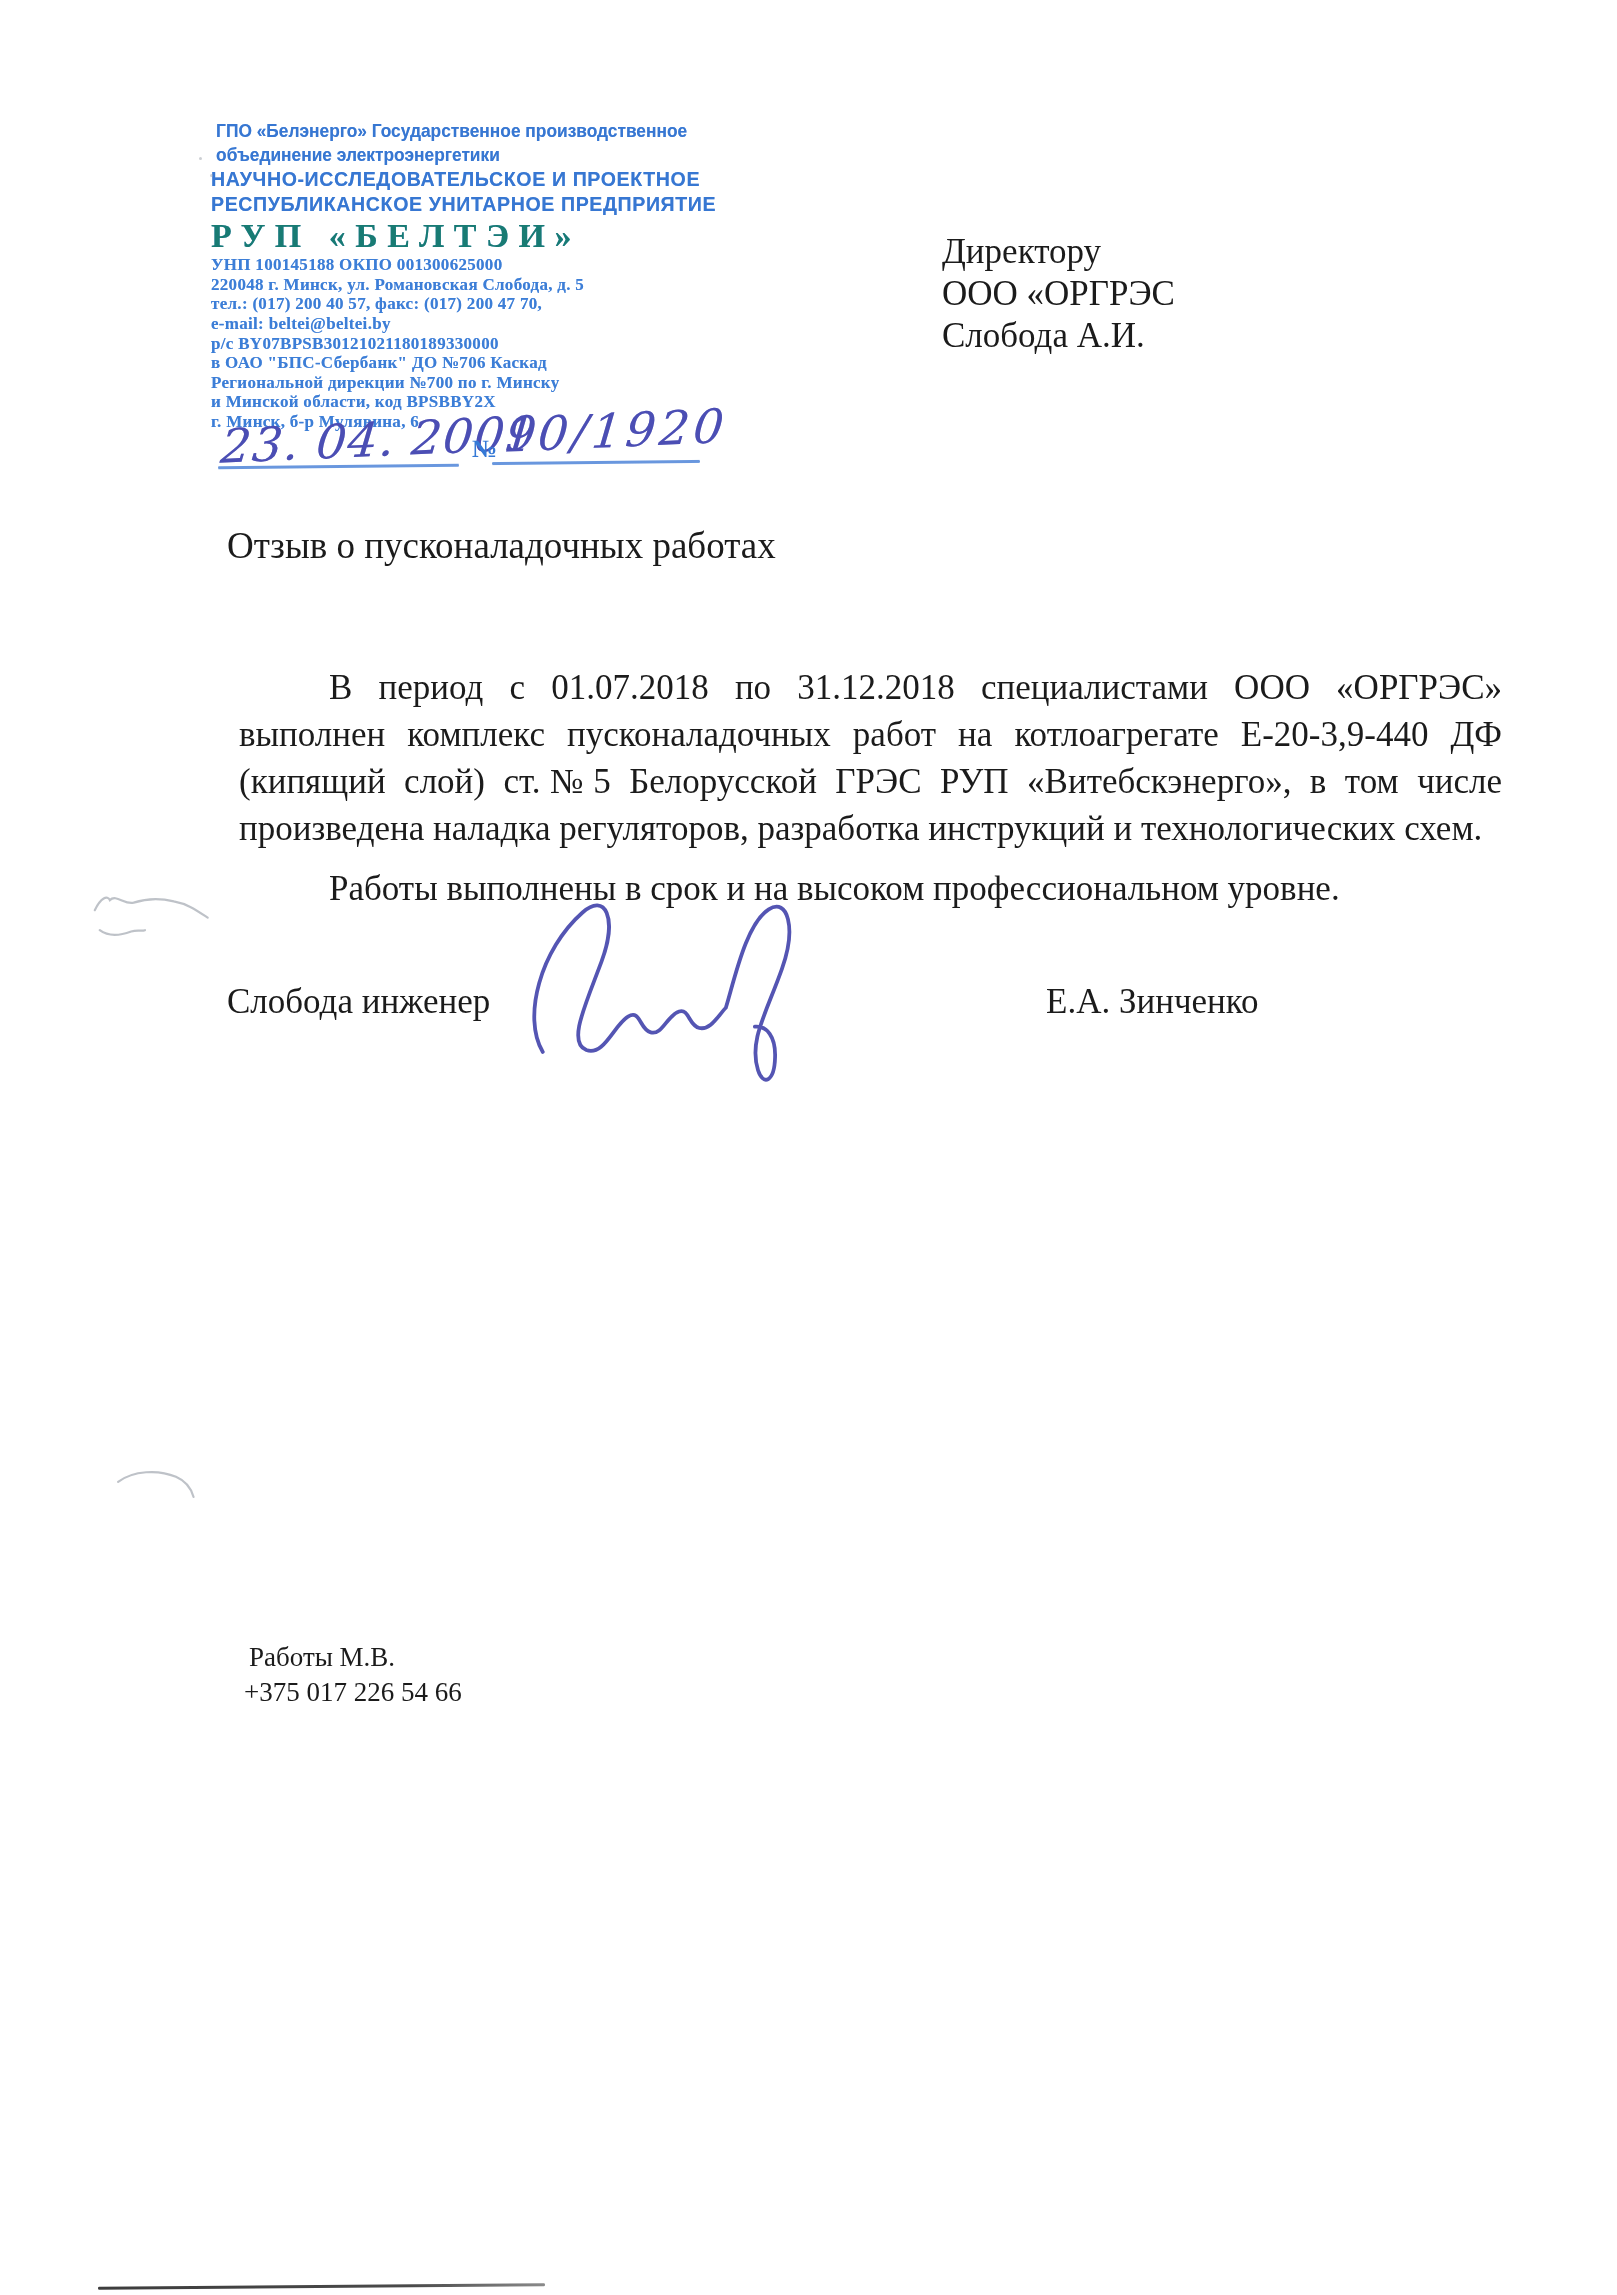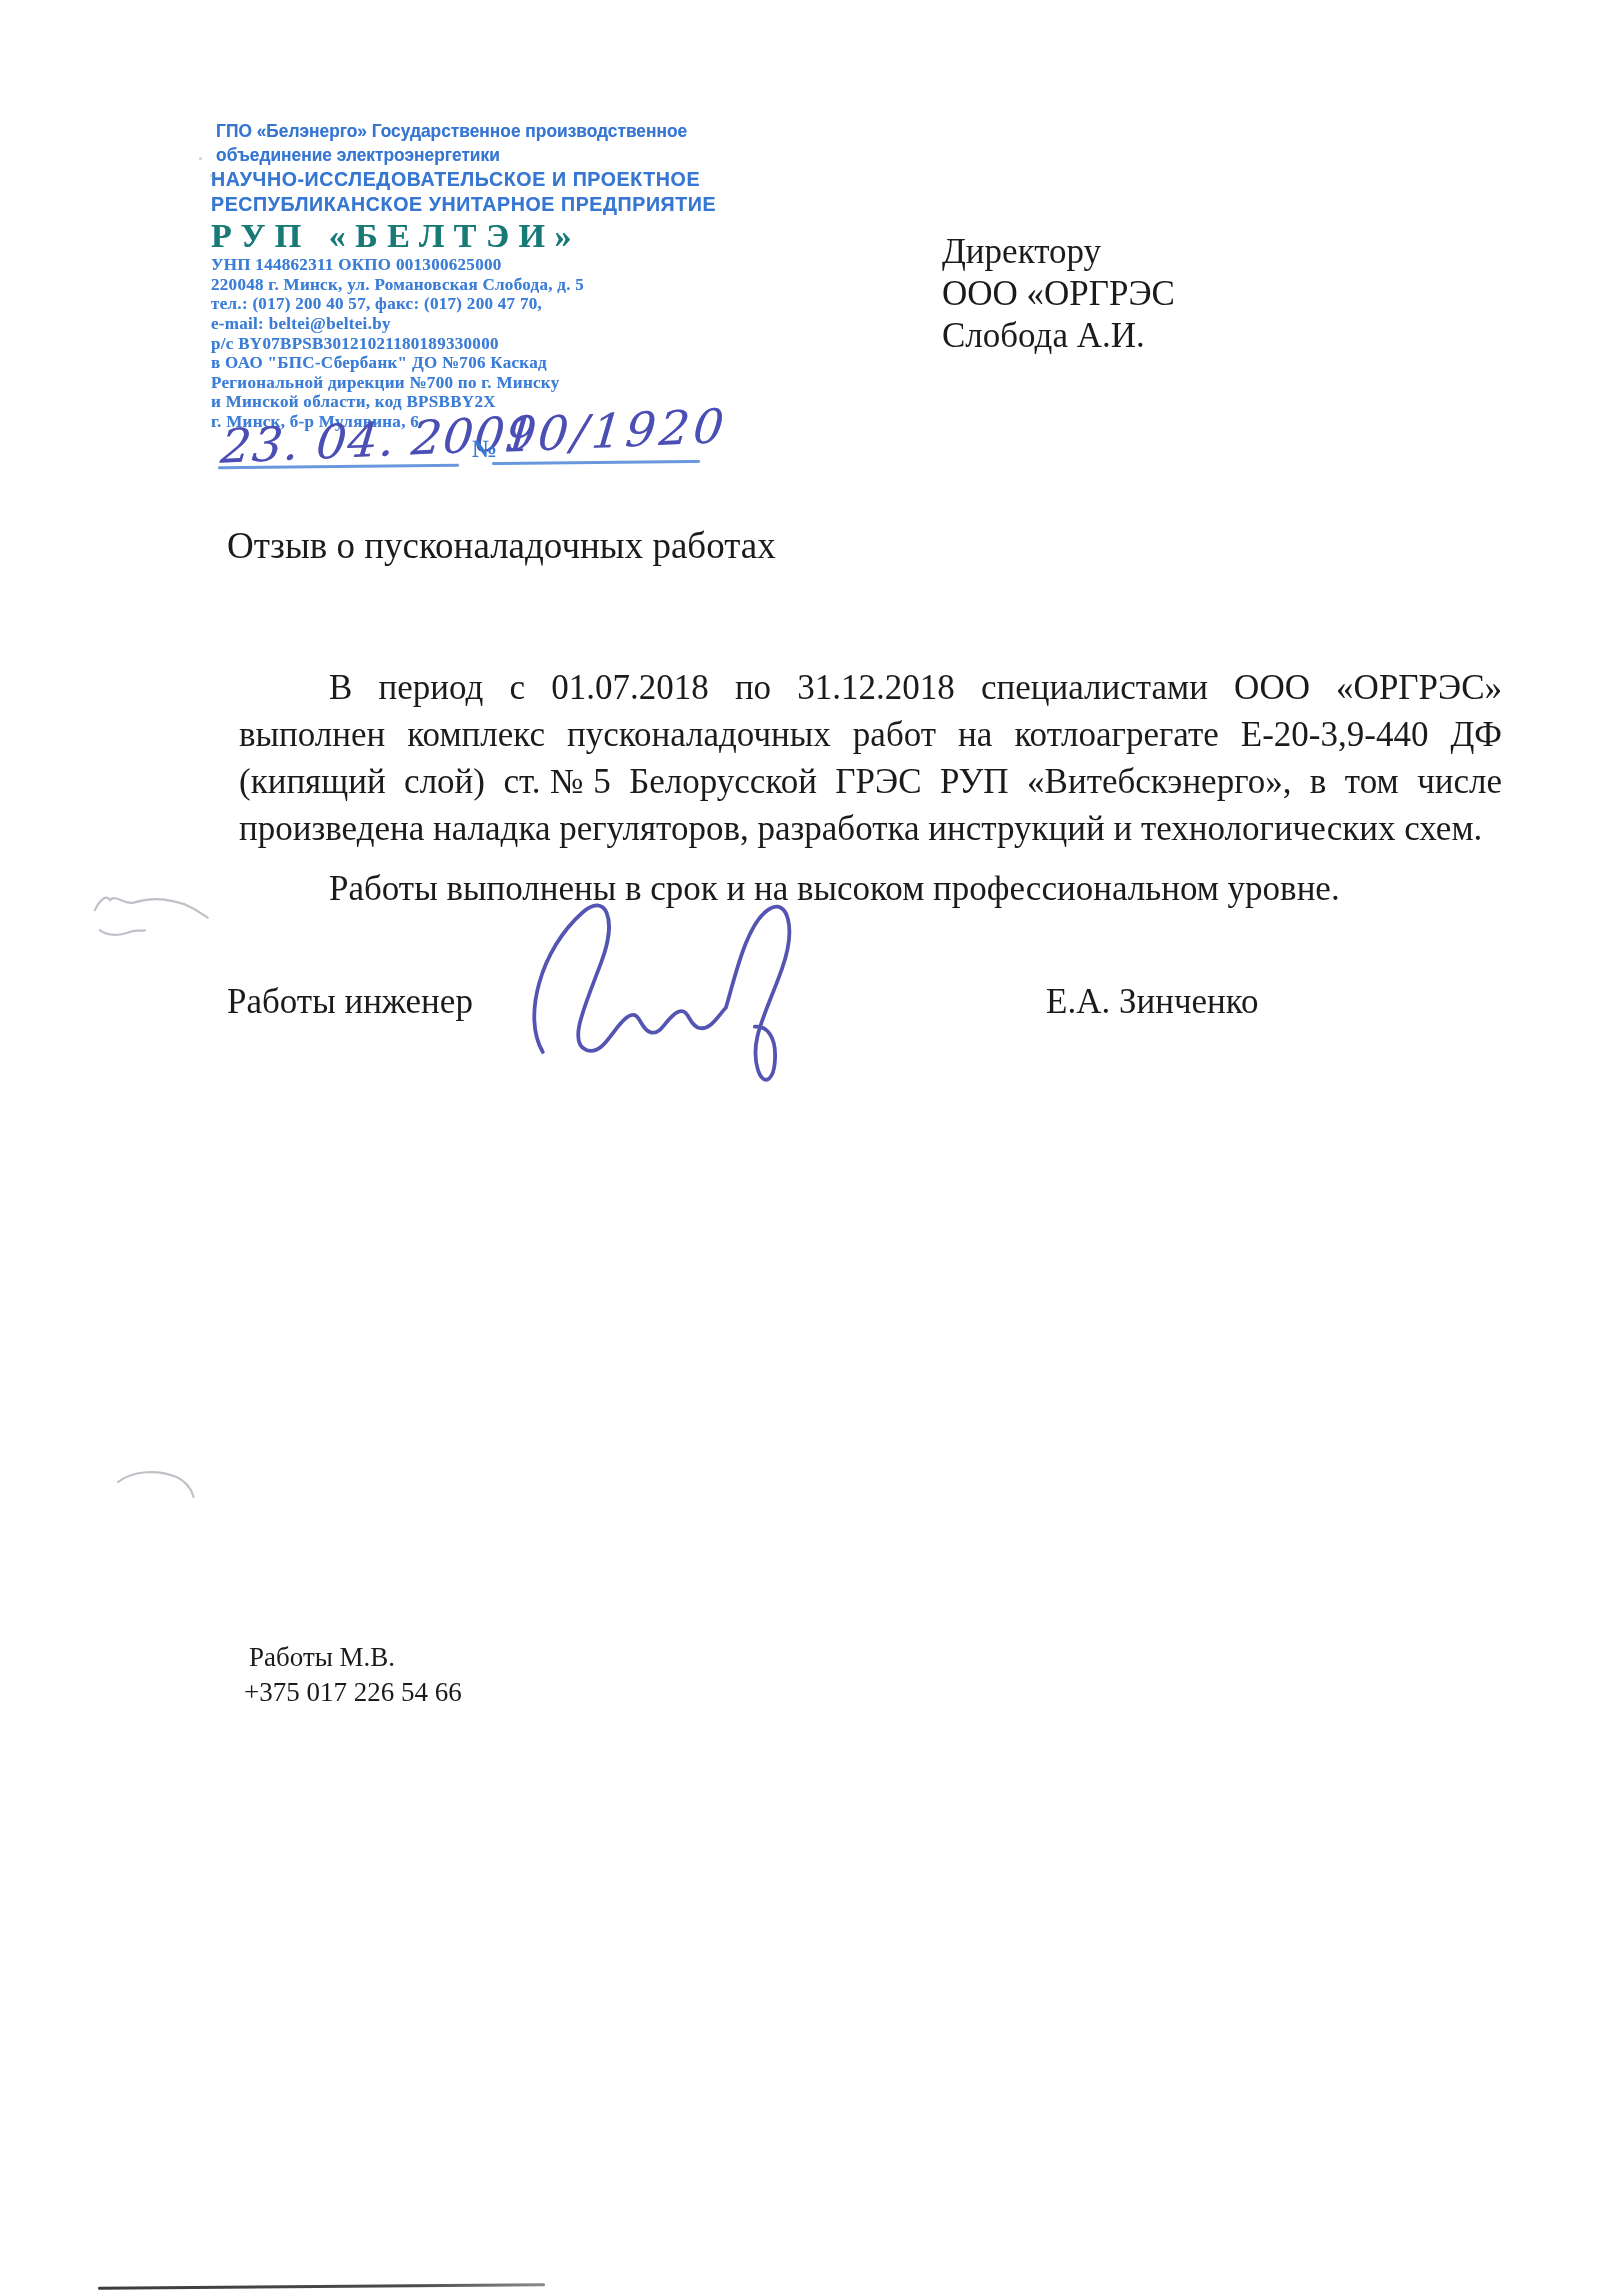--- a/index.html
+++ b/index.html
@@ -107,21 +107,21 @@
 <body>
 
 <div class="page">
 
   <div class="stamp">
     <div class="st-sm">ГПО «Белэнерго» Государственное производственное</div>
     <div class="st-sm">объединение электроэнергетики</div>
     <div class="st-md">НАУЧНО-ИССЛЕДОВАТЕЛЬСКОЕ И ПРОЕКТНОЕ</div>
     <div class="st-md">РЕСПУБЛИКАНСКОЕ УНИТАРНОЕ ПРЕДПРИЯТИЕ</div>
     <div class="st-org">РУП «БЕЛТЭИ»</div>
-    <div class="st-dt">УНП 144862311   ОКПО 001300625000</div>
+    <div class="st-dt">УНП 100145188   ОКПО 001300625000</div>
     <div class="st-dt">220048 г. Минск, ул. Романовская Слобода, д. 5</div>
     <div class="st-dt">тел.: (017) 200 40 57, факс: (017) 200 47 70,</div>
     <div class="st-dt">e-mail: beltei@beltei.by</div>
     <div class="st-dt">р/с BY07BPSB30121021180189330000</div>
     <div class="st-dt">в ОАО "БПС-Сбербанк" ДО №706 Каскад</div>
     <div class="st-dt">Региональной дирекции №700 по г. Минску</div>
     <div class="st-dt">и Минской области, код BPSBBY2X</div>
     <div class="st-dt">г. Минск, б-р Мулявина, 6</div>
   </div>
 
@@ -137,21 +137,21 @@
     <div>Слобода А.И.</div>
   </div>
 
   <div class="doc-title">Отзыв о пусконаладочных работах</div>
 
   <div class="body-text">
     <p>В период с 01.07.2018 по 31.12.2018 специалистами ООО «ОРГРЭС» выполнен комплекс пусконаладочных работ на котлоагрегате Е-20-3,9-440 ДФ (кипящий слой) ст.№5 Белорусской ГРЭС РУП «Витебскэнерго», в том числе произведена наладка регуляторов, разработка  инструкций и технологических схем.</p>
     <p>Работы выполнены в срок и на высоком профессиональном уровне.</p>
   </div>
 
-  <div class="sig-label">Работы инженер</div>
+  <div class="sig-label">Слобода инженер</div>
   <div class="sig-name">Е.А. Зинченко</div>
   <svg class="sig-svg" width="404" height="202" viewBox="0 0 640 320">
     <path d="M 25,255 C -8,200 22,92 88,34 C 124,2 144,42 118,112 C 92,182 64,240 94,252 C 122,262 138,212 160,199 C 180,187 178,219 196,224 C 214,229 222,197 241,191 C 257,186 256,213 273,217 C 291,221 303,197 315,185 C 329,139 347,52 383,29 C 413,10 427,58 404,123 C 379,194 351,237 366,284 C 374,309 392,303 393,263 C 394,231 380,213 361,215"></path>
   </svg>
 
   <svg class="penmark mark1" width="139" height="69" viewBox="0 0 220 110">
     <path d="M 10,64 C 20,44 30,40 34,48 C 44,38 58,56 72,52 C 90,46 112,44 136,50 C 158,54 172,64 190,76"></path>
     <path d="M 18,96 C 34,108 52,104 68,98 C 78,95 84,98 90,96"></path>
   </svg>
   <svg class="penmark mark2" width="95" height="44" viewBox="0 0 150 70">

